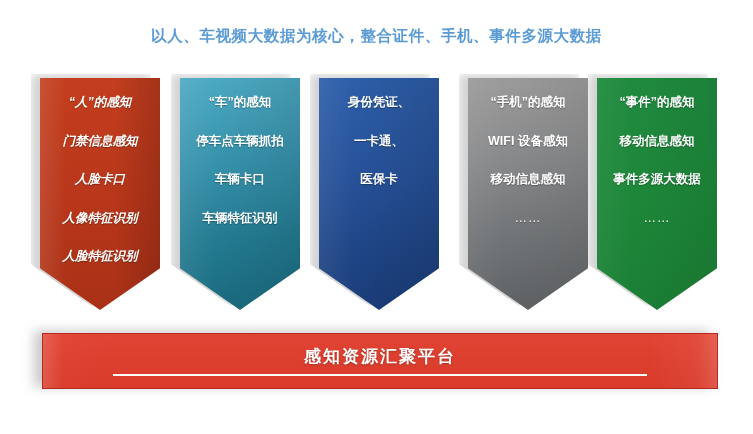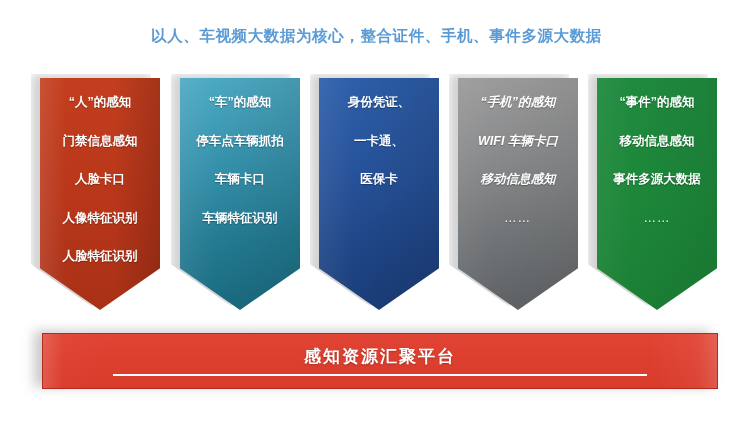--- a/index.html
+++ b/index.html
@@ -194,21 +194,21 @@
 </style>
 </head>
 <body>
 
 <div id="slide">
 
   <div id="title">以人、车视频大数据为核心，整合证件、手机、事件多源大数据</div>
 
   <div id="columns">
 
-    <div class="col-wrap" style="left:40px;">
+    <div class="col-wrap" style="left:40px;font-style:italic;">
       <div class="col-shadow"></div>
       <div class="col red">
         <span class="col-line">“人”的感知</span>
         <span class="col-line">门禁信息感知</span>
         <span class="col-line">人脸卡口</span>
         <span class="col-line">人像特征识别</span>
         <span class="col-line">人脸特征识别</span>
       </div>
     </div>
 
@@ -224,25 +224,25 @@
 
     <div class="col-wrap" style="left:319px;">
       <div class="col-shadow"></div>
       <div class="col blue">
         <span class="col-line">身份凭证、</span>
         <span class="col-line">一卡通、</span>
         <span class="col-line">医保卡</span>
       </div>
     </div>
 
-    <div class="col-wrap" style="left:458px;font-style:italic;">
+    <div class="col-wrap" style="left:468px;">
       <div class="col-shadow"></div>
       <div class="col gray">
         <span class="col-line">“手机”的感知</span>
-        <span class="col-line">WIFI 车辆卡口</span>
+        <span class="col-line">WIFI 设备感知</span>
         <span class="col-line">移动信息感知</span>
         <span class="col-line dots">……</span>
       </div>
     </div>
 
     <div class="col-wrap" style="left:597px;">
       <div class="col-shadow"></div>
       <div class="col green">
         <span class="col-line">“事件”的感知</span>
         <span class="col-line">移动信息感知</span>

